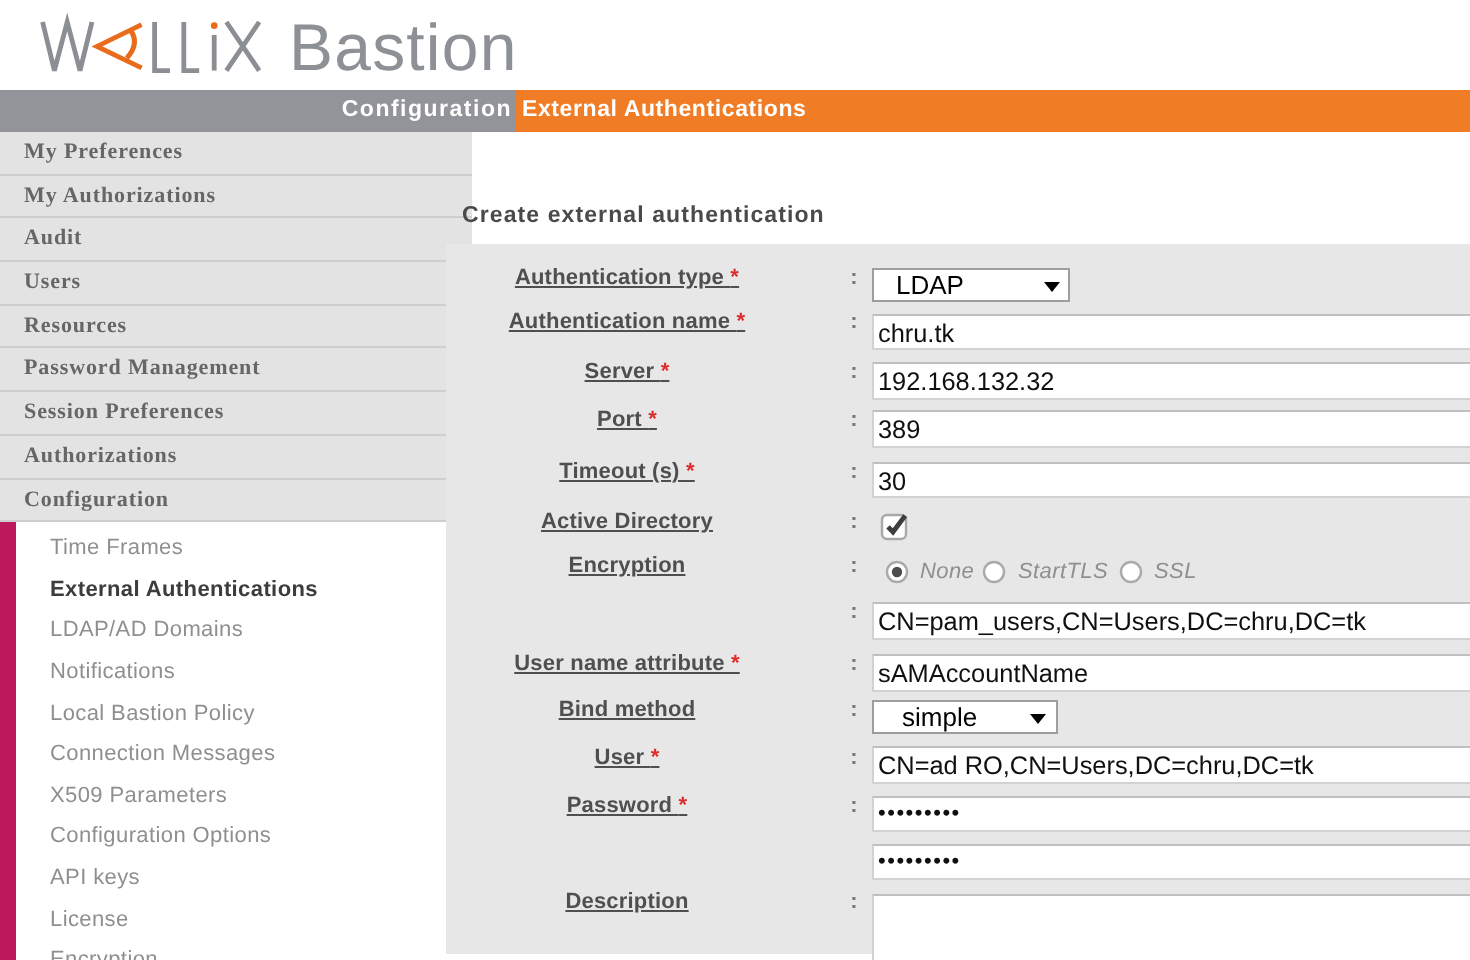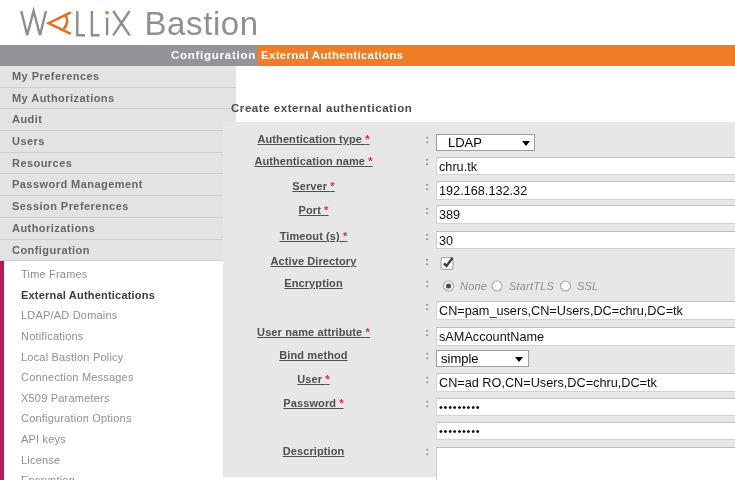--- a/index.html
+++ b/index.html
@@ -9,46 +9,46 @@
 
 
 #bar { position:absolute; left:0; top:45px; width:735px; height:21px; background:#929499; }
 #bar .cfg { position:absolute; right:479px; top:0; height:21px; line-height:21px;
   color:#fff; font-weight:bold; font-size:11.5px; letter-spacing:0.75px; }
 #bar .orange { position:absolute; left:258px; top:0; width:477px; height:21px;
   background:#f07c25; color:#fff; font-weight:bold; font-size:11.5px;
   line-height:21px; padding-left:3px; letter-spacing:0.3px; }
 
 
-#side { position:absolute; left:0; top:66px; width:236px; }
+#side { position:absolute; left:0; top:66px; width:236px;font-family:Liberation Serif, serif; }
 #side .mi { height:21.7px; line-height:20.7px; background:#e3e3e3;
   border-bottom:1px solid #cecece; padding-left:12px; font-weight:bold;
   font-size:11px; color:#666; letter-spacing:0.45px; }
 #sub { position:absolute; left:0; top:261.3px; width:200px; height:219px;
-  background:#fff; border-left:4px solid #be185d; padding-top:3px; }
+  background:#fff; border-left:8px solid #be185d; padding-top:3px; }
 #sub .si { height:20.6px; line-height:20.6px; padding-left:17px; font-size:11px;
   color:#8f8f8f; letter-spacing:0.2px; white-space:nowrap; }
 #sub .si.sel { color:#3c3c3c; font-weight:bold; }
 
 
 #title { position:absolute; left:231px; top:102px; font-size:11.5px; font-weight:bold;
   color:#4a4a4a; letter-spacing:0.55px; }
 #panel { position:absolute; left:223px; top:122px; width:512px; height:355px; background:#e7e7e7; }
 
 .lbl { position:absolute; left:222px; width:183px; text-align:center; font-size:11px;
   font-weight:bold; color:#4f4f4f; line-height:11px; letter-spacing:0.1px; white-space:nowrap;text-decoration:underline; }
 .lbl .st { color:#e02b2b; font-size:11px; }
 .col { position:absolute; left:422px; width:10px; text-align:center; font-size:11px;
   font-weight:bold; color:#7a7a7a; line-height:11px; }
 .inp { position:absolute; left:436px; width:300px; height:18.5px; background:#fff;
   border:1px solid #d2d2d2; border-top-color:#c0c0c0; font-size:12.7px; color:#101010;
   line-height:18px; padding-left:2px; white-space:nowrap; overflow:hidden; }
 .dd { position:absolute; left:436px; height:17px; background:#fff;
   border:1px solid #9e9e9e; font-size:13px; color:#000; line-height:15px;
-  padding-left:4px; }
+  padding-left:14px; }
 .dd .arr { position:absolute; top:6px; width:0; height:0;
   border-left:4px solid transparent; border-right:4px solid transparent;
   border-top:5px solid #000; }
 .glab { position:absolute; font-size:11px; color:#8f8f8f; letter-spacing:0.2px;font-style:italic; }
 </style>
 </head>
 <body>
 <div id="stage">
 
   <svg width="280" height="45" style="position:absolute;left:0;top:0" viewBox="0 0 280 45" fill="none">

